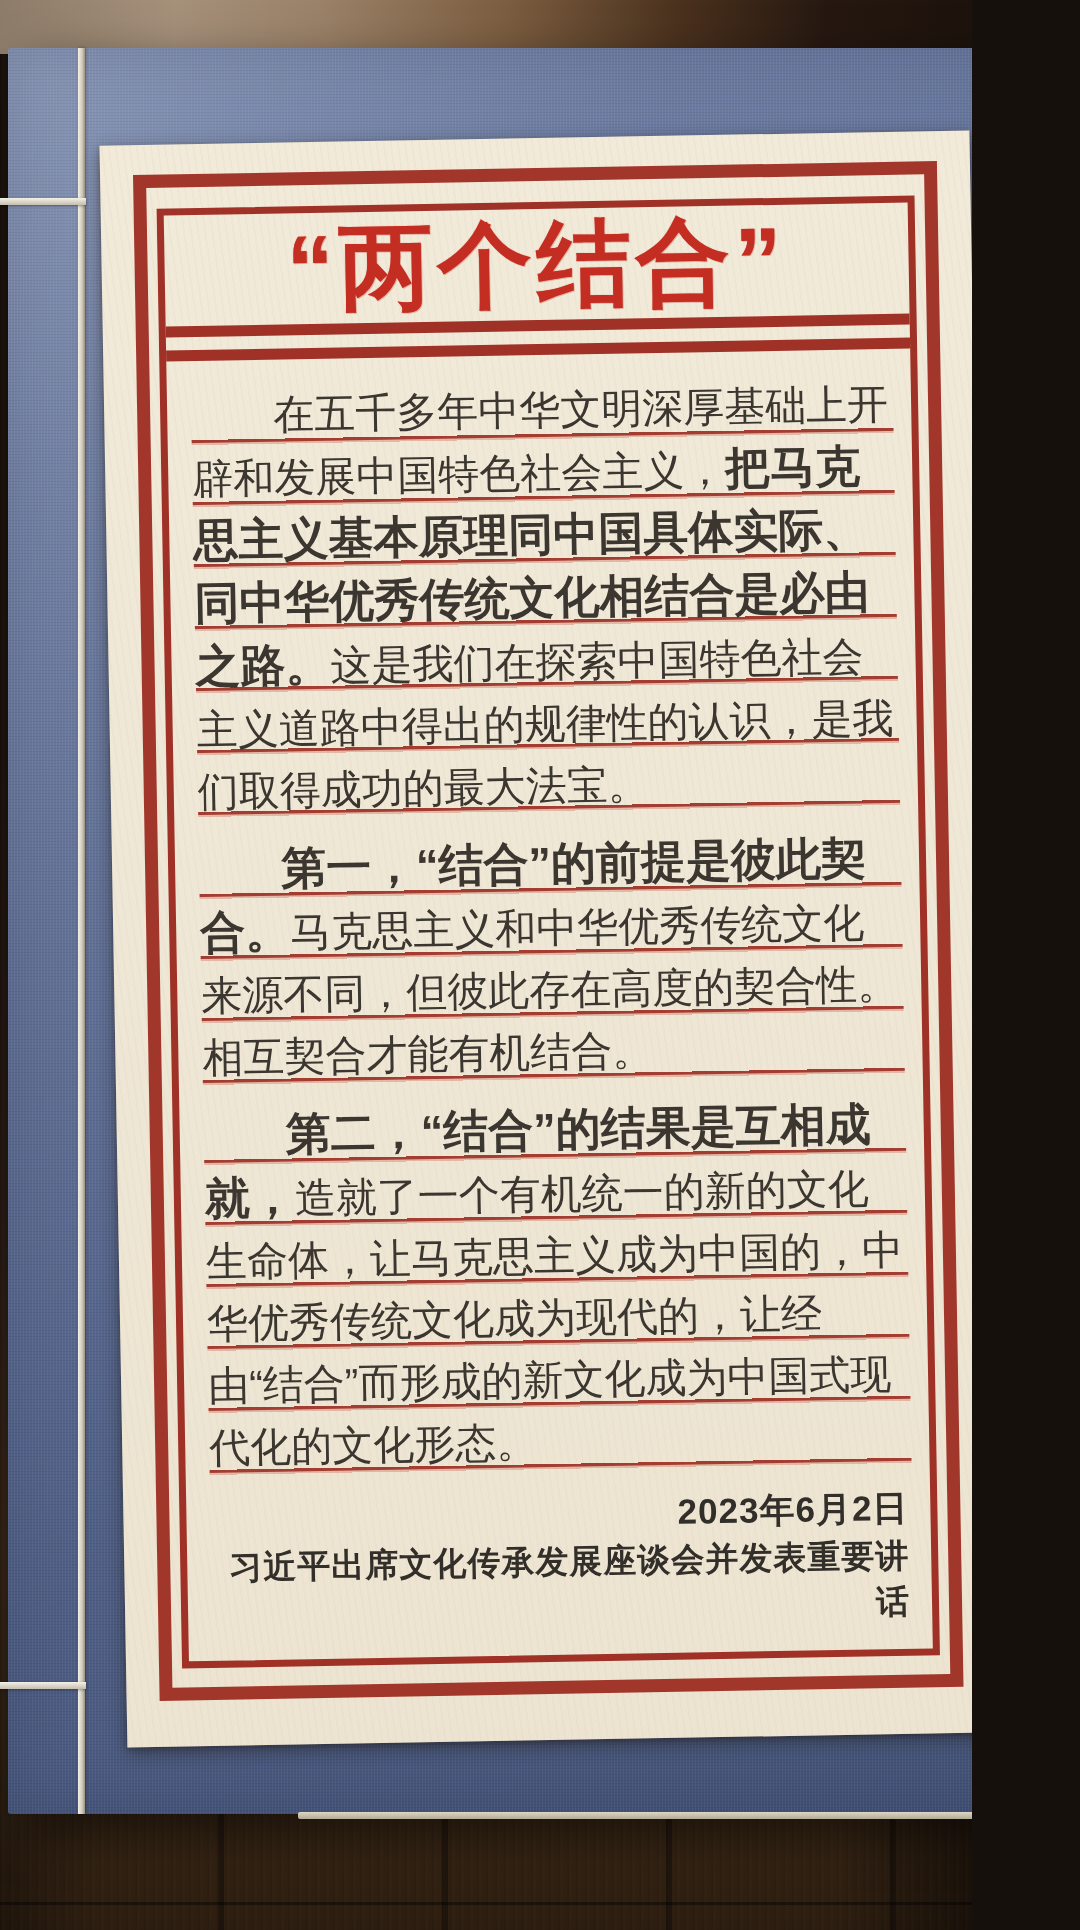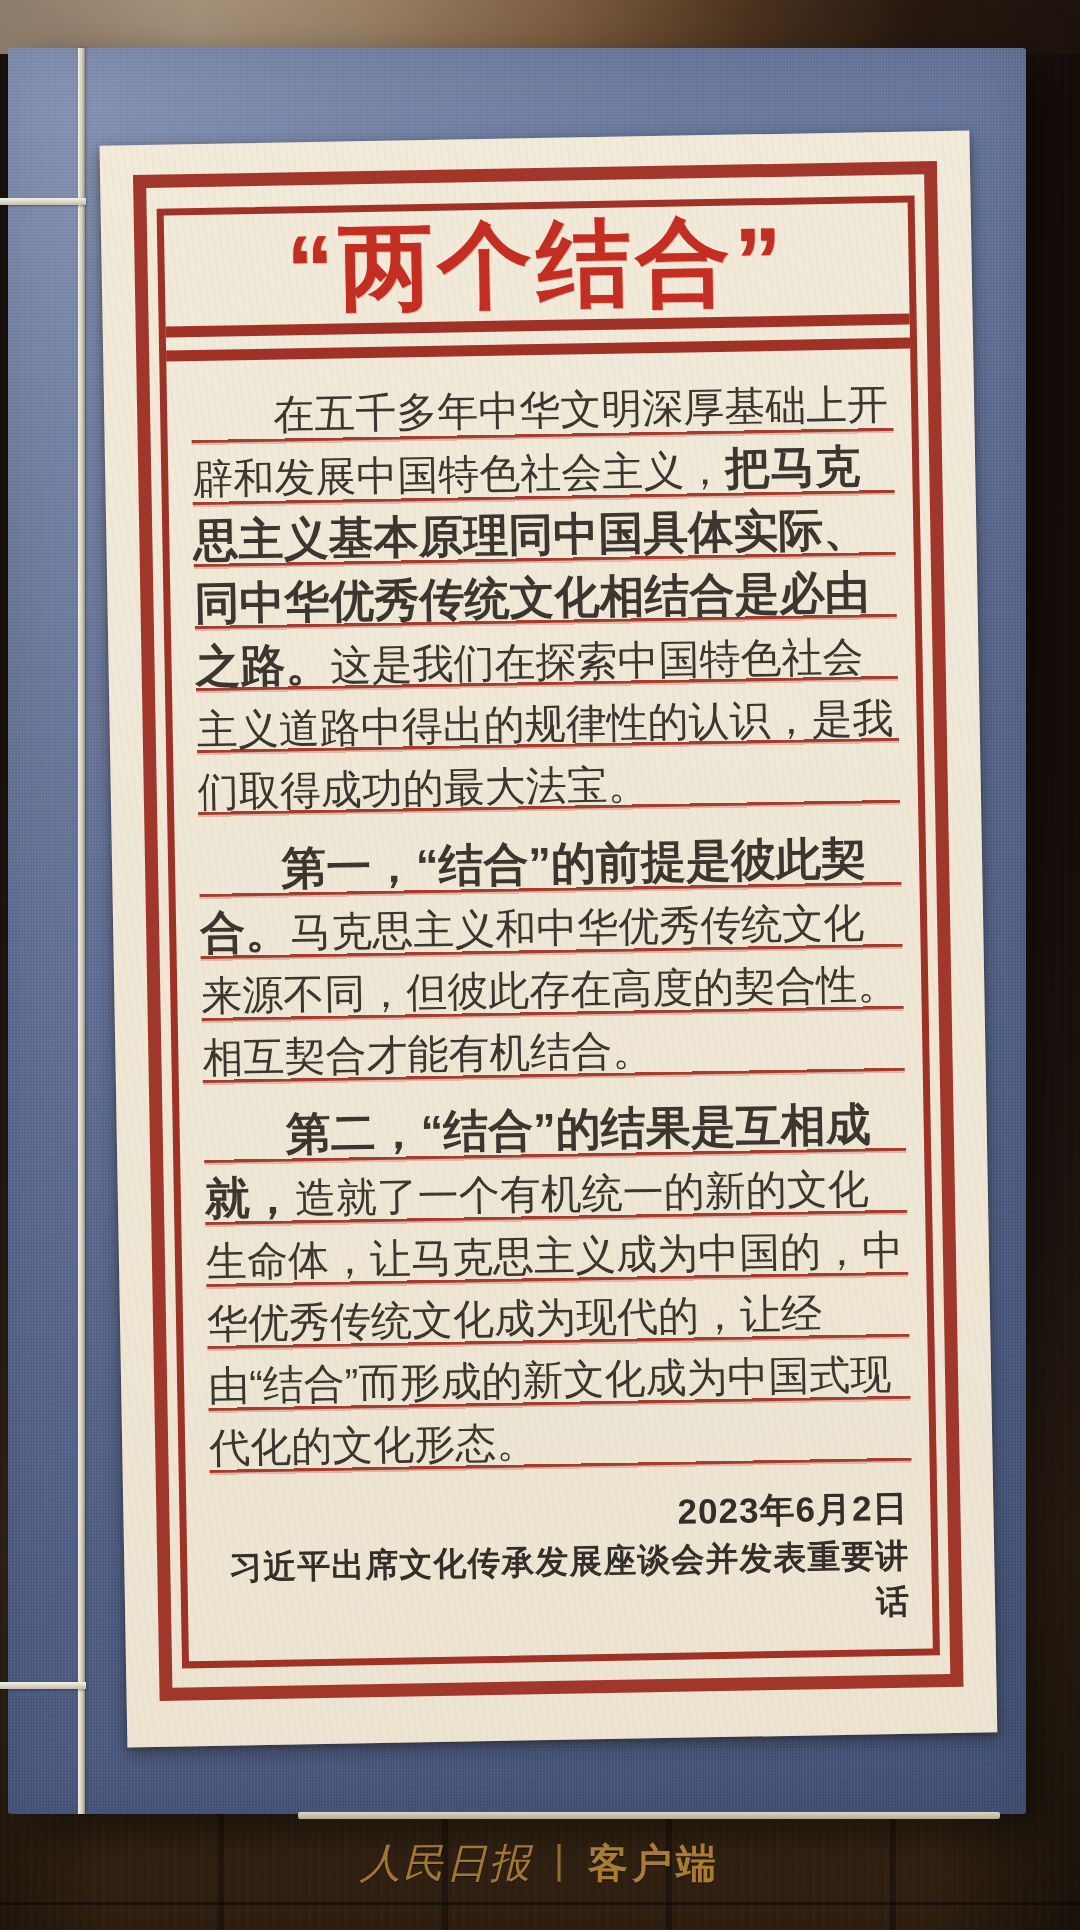--- a/index.html
+++ b/index.html
@@ -1,20 +1,20 @@
 <!DOCTYPE html>
 <html style="--cover-blue: #5b6b92; --paper-cream: #f1e9d7; --frame-red: #9c2a20; --title-red: #c2261b; --rule-red: #a0372b; --text-dark: #34302a; --logo-gold: #a87c33;"><head>
 <meta charset="utf-8">
 <style>
   html, body { margin: 0; padding: 0; background: #15100b; }
   * { box-sizing: border-box; }
 
   .stage {
     position: relative;
-    width: 1080px;
+    width: 972px;
     height: 1930px;
     overflow: hidden;
     font-family: "Liberation Sans", sans-serif;
     background: #ffffff;
   }
 
   
   .wood-base {
     position: absolute; inset: 0; z-index: 0;
     background:
@@ -178,17 +178,14 @@
           <p class="para"><span class="b">第一，“结合”的前提是彼此契合。</span><span>马克思主义和中华优秀传统文化来源不同，但彼此存在高度的契合性。相互契合才能有机结合。</span></p>
           <p class="para"><span class="b">第二，“结合”的结果是互相成就，</span><span>造就了一个有机统一的新的文化生命体，让马克思主义成为中国的，中华优秀传统文化成为现代的，让经由“结合”而形成的新文化成为中国式现代化的文化形态。</span></p>
           <div class="meta">
           <div class="date">2023年6月2日</div>
           <div class="attr">习近平出席文化传承发展座谈会并发表重要讲话</div>
         </div>
       </div>
     </div>
   </div>
 
-  <div class="footer-logo">
-    <span class="logo-script">人民日报</span><span class="logo-bar">丨</span><span class="logo-client">客户端</span>
-  </div>
 
 </div>
 
 </body></html>

